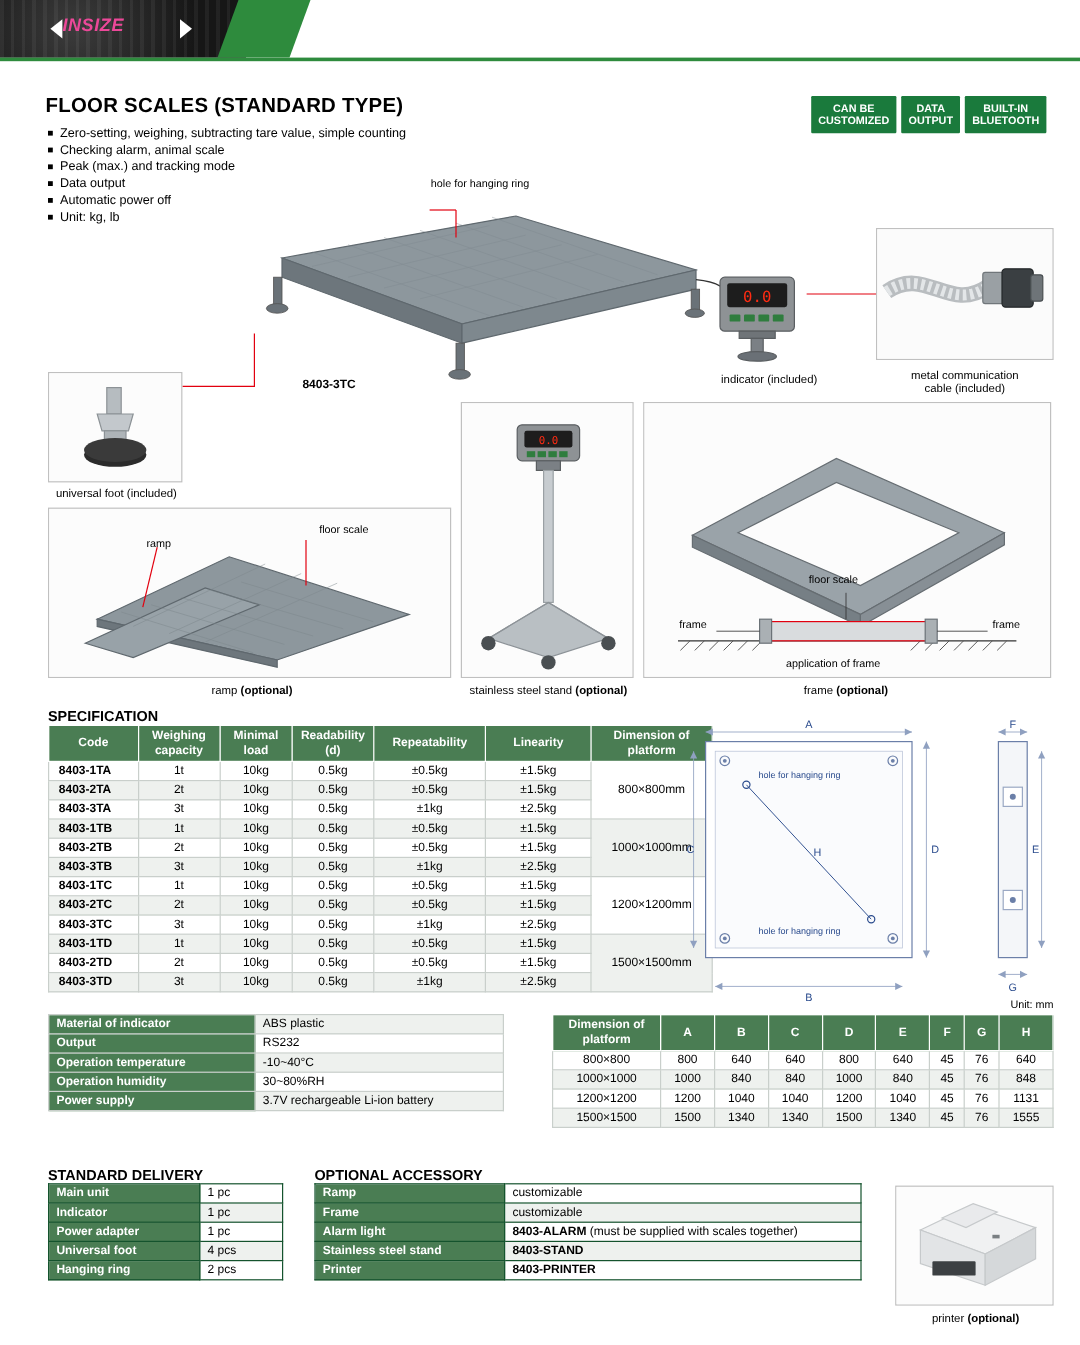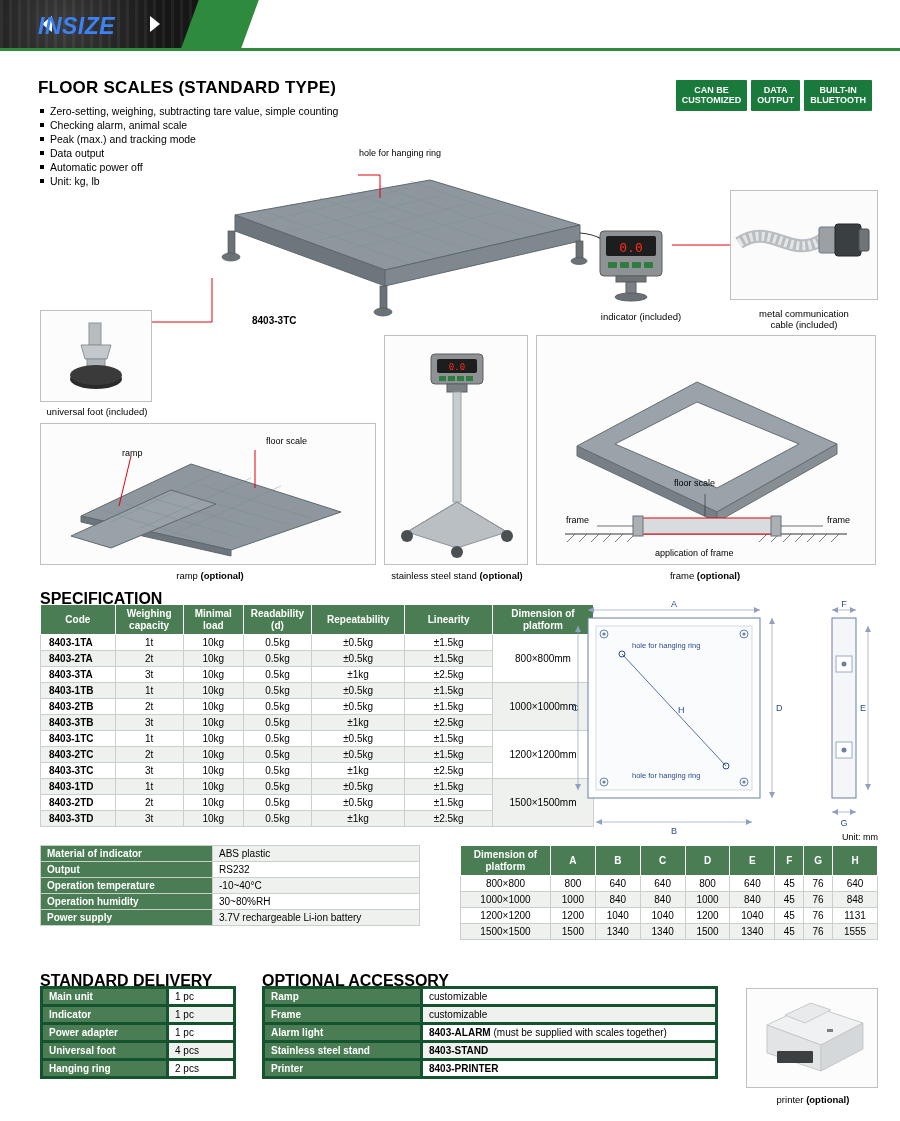--- a/index.html
+++ b/index.html
@@ -24,23 +24,23 @@
     background:#1a1a1a;
     overflow:hidden;
   }
   .header-black .tex {
     position:absolute; top:0; left:0; width:205px; height:48px;
     background:
       repeating-linear-gradient(90deg, rgba(255,255,255,0.055) 0 3px, rgba(0,0,0,0) 3px 9px),
       radial-gradient(circle at 30% 50%, #3b3b3b 0%, #161616 70%);
   }
   .logo-text {
-    position:absolute; left:38px; top:13px;
-    color:#3b82f6; font-weight:bold; font-style:italic;
-    font-size:23px; letter-spacing:0.5px;
+    position:absolute; left:52px; top:13px;
+    color:#ec4899; font-weight:bold; font-style:italic;
+    font-size:15px; letter-spacing:0.5px;
     font-family:"Liberation Sans", sans-serif;
   }
   .logo-arrow-l {
     position:absolute; left:42px; top:16px;
     width:0;height:0;border-top:8px solid transparent;border-bottom:8px solid transparent;border-right:10px solid #fff;
   }
   .logo-arrow-r {
     position:absolute; left:150px; top:16px;
     width:0;height:0;border-top:8px solid transparent;border-bottom:8px solid transparent;border-left:10px solid #fff;
   }
@@ -77,21 +77,21 @@
     text-align:center; padding:5px 6px; line-height:1.15;
     border-radius:1px;
     display:flex; align-items:center; justify-content:center;
     min-height:28px;
   }
   .cap { font-size:9.5px; text-align:center; }
   .cap b { font-weight:bold; }
   .lbl { position:absolute; font-size:9px; }
 
   
-  .sec-title { font-size:16px; font-weight:bold; }
+  .sec-title { font-size:12px; font-weight:bold; }
 
   table { border-collapse:collapse; }
   .t-main { width:554px; font-size:10px; }
   .t-main th {
     background:#4a7d53; color:#fff; font-weight:bold; font-size:10px;
     border:1px solid #fff; padding:3px 2px; text-align:center; line-height:1.15;
   }
   .t-main td {
     border:1px solid #c9cfcb; padding:2px 3px; text-align:center; height:16px;
   }
@@ -106,21 +106,21 @@
   .t-dim { width:380px; font-size:10px; }
   .t-dim th {
     background:#4a7d53; color:#fff; border:1px solid #fff; padding:3px 2px;
     font-size:10px; text-align:center; line-height:1.15;
   }
   .t-dim td { border:1px solid #c9cfcb; padding:2px 4px; text-align:center; height:16px; }
   .t-dim tr.alt td { background:#eef1ee; }
   .t-dim td.first { font-weight:normal; }
 
   .t-small { font-size:10px; }
-  .t-small td { border:3px solid #14532d; padding:2px 6px; height:16px; }
+  .t-small td { border:1px solid #14532d; padding:2px 6px; height:16px; }
   .t-small td.k { background:#4a7d53; color:#fff; font-weight:bold; }
   .t-small tr.alt td:not(.k) { background:#eef1ee; }
 
   .unit-mm { font-size:9px; text-align:right; }
 
   .fig-photo {
     position:absolute; border:1px solid #c0c0c0; background:#fdfdfd;
   }
 </style>
 </head>

